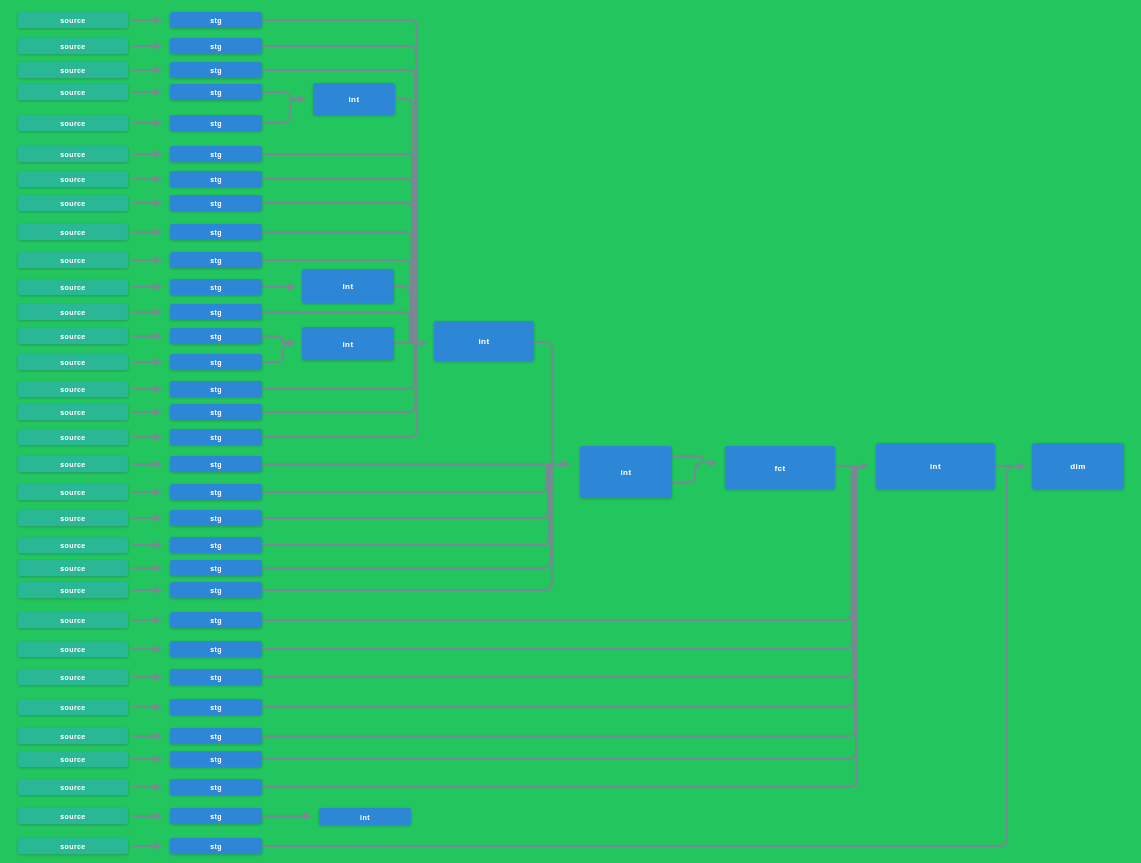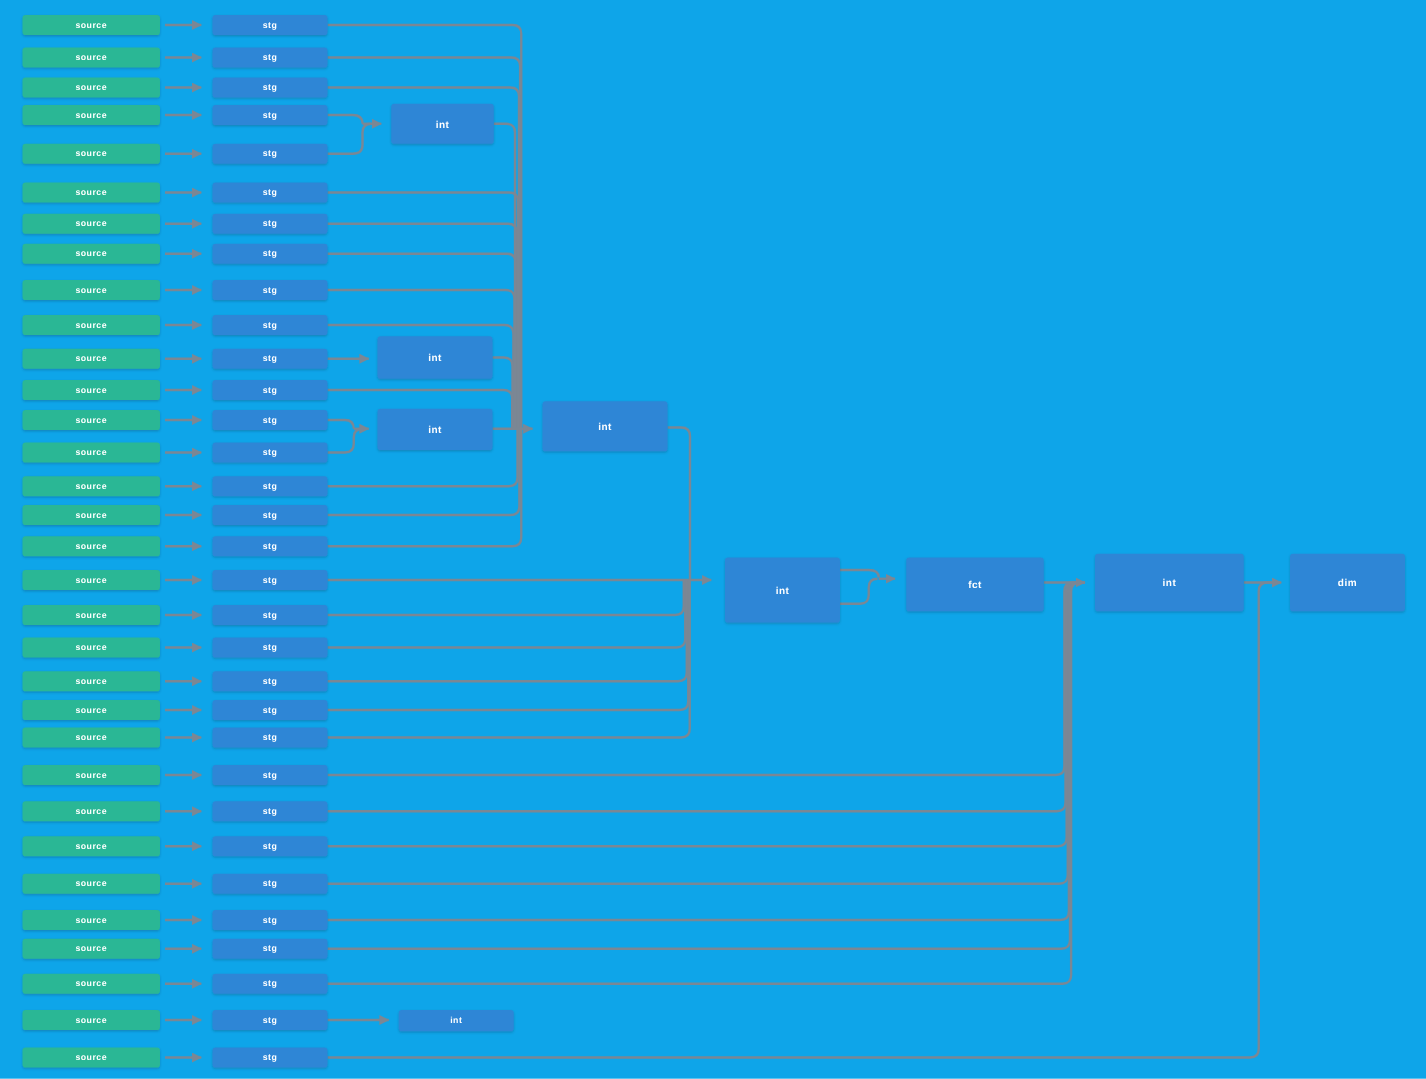--- a/index.html
+++ b/index.html
@@ -4,21 +4,21 @@
 <style>
   html,body{margin:0;padding:0;}
   body{font-family:"Liberation Sans",sans-serif;}
   .canvas{position:relative;width:1141px;height:863px;overflow:hidden;}
   svg{position:absolute;top:0;left:0;display:block;}
   svg text{font-family:"Liberation Sans","DejaVu Sans",sans-serif;font-weight:bold;letter-spacing:.4px;}
 </style>
 </head>
 <body>
 
-<div class="canvas" id="canvas" style="background: #0ea5e9;">
+<div class="canvas" id="canvas" style="background: #22c55e;">
   <svg id="dag" width="1141" height="863" viewBox="0 0 1141 863">
       <defs>
         <marker id="ah" markerUnits="userSpaceOnUse" markerWidth="9" markerHeight="8" refX="7.5" refY="4" orient="auto">
           <path d="M0,0 L8,4 L0,8 Z" fill="#7b8794"></path>
         </marker>
         <filter id="ds" x="-20%" y="-40%" width="140%" height="200%">
           <feDropShadow dx="0" dy="1" stdDeviation="0.8" flood-color="#22384d" flood-opacity="0.3"></feDropShadow>
         </filter>
       </defs>
       <g>

